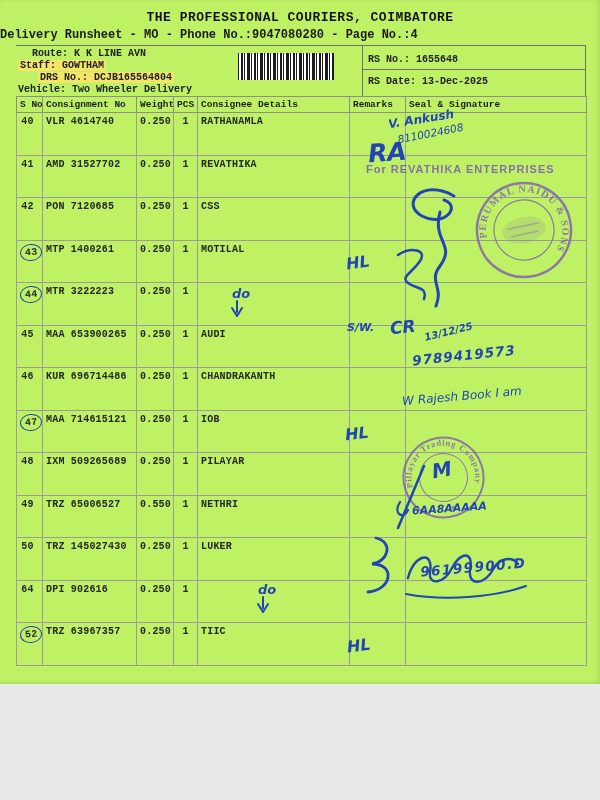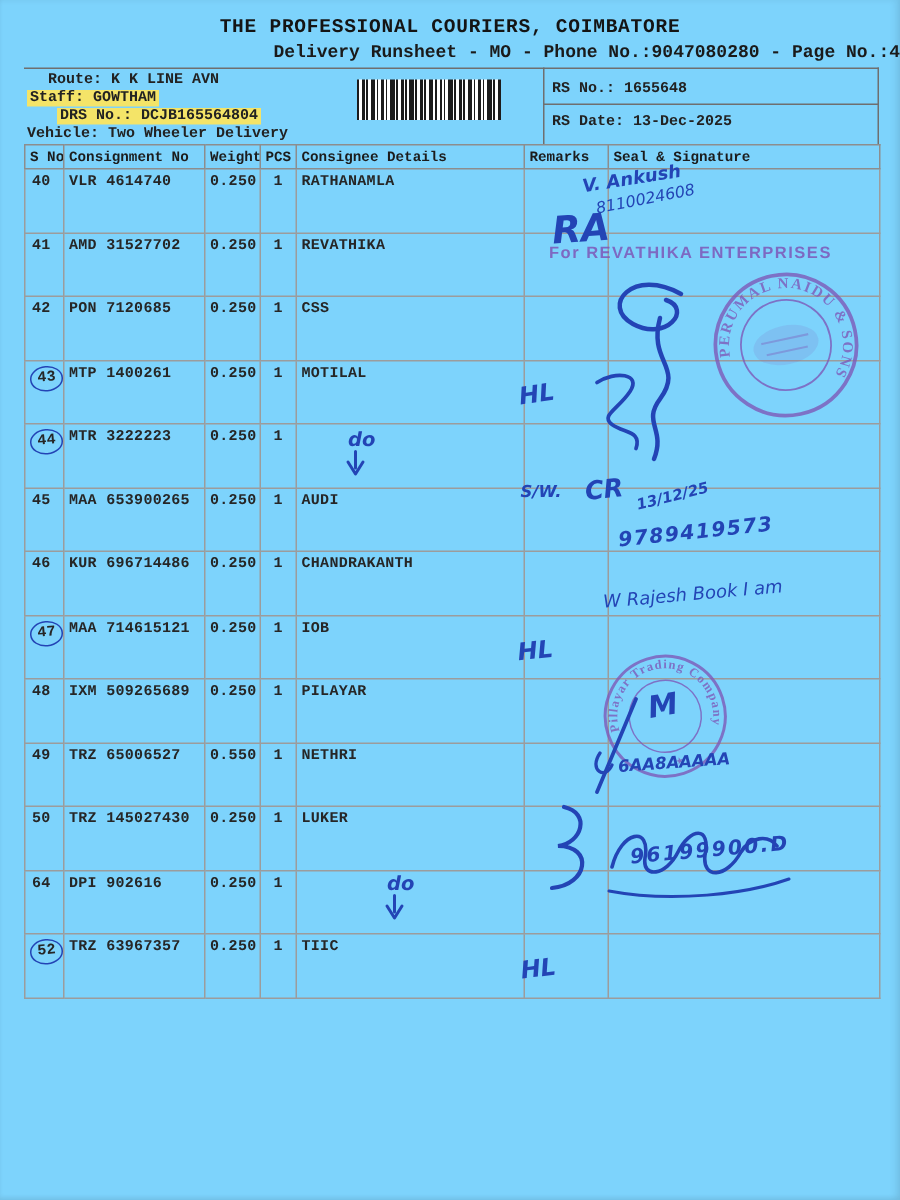--- a/index.html
+++ b/index.html
@@ -1,23 +1,23 @@
 <!DOCTYPE html>
 <html><head>
 <meta charset="utf-8">
 <style>
   * { margin:0; padding:0; box-sizing:border-box; }
   html,body { background:#e9e9e9; }
   body { font-family:"Liberation Mono","DejaVu Sans Mono",monospace; }
-  .page { position:relative; width:600px; height:800px; margin:0 auto; background:#7dd3fc;
+  .page { position:relative; width:600px; height:684px; margin:0 auto; background:#bef264;
           overflow:hidden; box-shadow:inset -3px 0 4px rgba(0,0,0,.07), inset 0 -2px 3px rgba(0,0,0,.05); }
 
   .doc-title   { position:absolute; top:10px; left:0; width:100%; text-align:center;
                  font-size:13px; font-weight:bold; color:#141414; letter-spacing:.5px; }
-  .doc-subtitle{ position:absolute; top:28px; left:0; width:100%; text-align:right;
+  .doc-subtitle{ position:absolute; top:28px; left:0; width:100%; text-align:left;
                  font-size:12px; font-weight:bold; color:#1a1a1a; }
 
   .hline { position:absolute; height:1px; background:#6f6f6f; }
   .vline { position:absolute; width:1px;  background:#6f6f6f; }
   .h-top   { left:16px;  top:45px; width:570px; }
   .h-mid   { left:362px; top:69px; width:224px; }
   .v-div   { left:362px; top:45px; height:51px; }
   .v-right { left:585px; top:45px; height:51px; }
 
   .meta { position:absolute; font-size:10px; font-weight:bold; color:#222; white-space:nowrap; }

